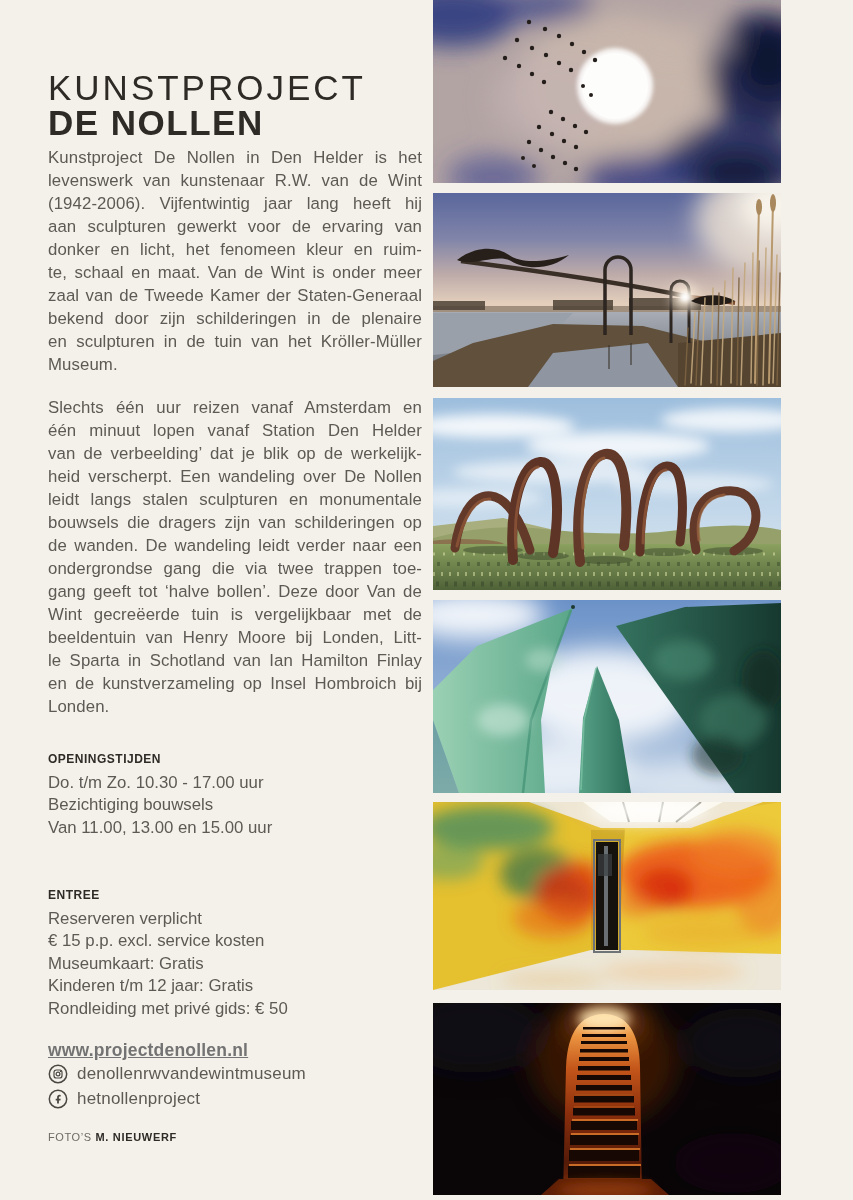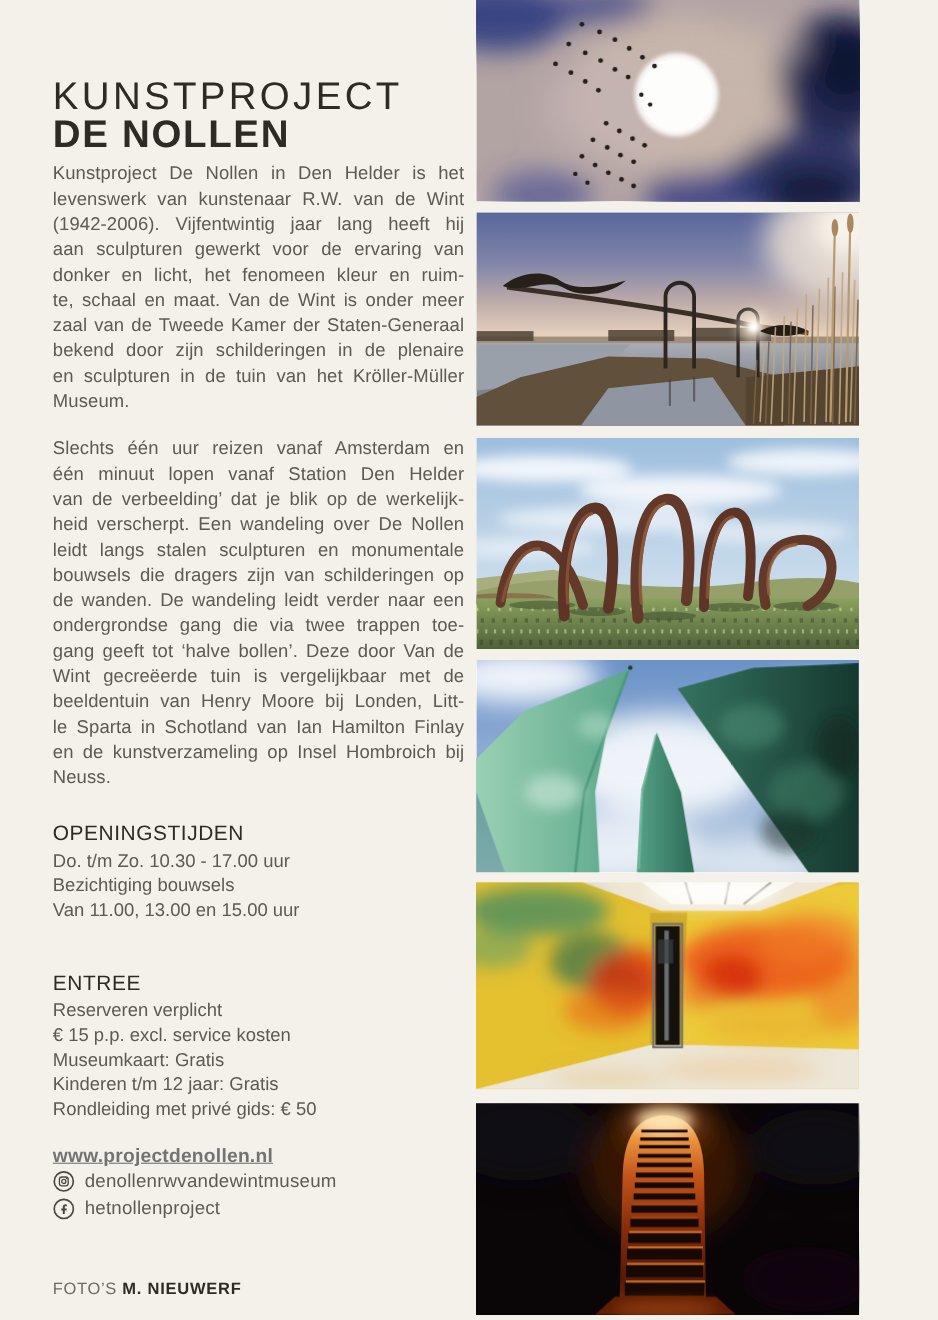--- a/index.html
+++ b/index.html
@@ -17,30 +17,30 @@
     letter-spacing:1.5px;color:#2e2b27;}
   .para{left:48px;width:374px;}
   .p1{top:146px;}
   .p2{top:396px;}
   .jline{font-size:16.8px;line-height:23px;color:#5d5954;
     text-align:justify;text-align-last:justify;letter-spacing:.1px;}
   .para .jline:last-child{text-align-last:left;}
   .section{left:48px;width:374px;}
   .s1{top:750px;}
   .s2{top:886px;}
-  .sec-head{font-size:19px;font-weight:400;letter-spacing:.5px;color:#2e2b27;
+  .sec-head{font-size:12px;font-weight:700;letter-spacing:.5px;color:#2e2b27;
     line-height:18px;margin-bottom:4px;}
   .iline{font-size:16.8px;line-height:22.4px;color:#5d5954;}
   .website{left:48px;top:1040px;font-size:17.5px;font-weight:700;color:#737373;
     text-decoration:underline;letter-spacing:.2px;}
   .social{left:48px;top:1062px;width:374px;}
   .social-row{display:flex;align-items:center;gap:9px;height:24px;margin-bottom:1px;}
   .soc-icon{width:20px;height:20px;flex:0 0 20px;}
   .handle{font-size:17px;color:#5d5954;letter-spacing:.2px;}
-  .credit{left:48px;top:1131px;font-size:15px;letter-spacing:.6px;color:#6e6a64;margin-top:32px;}
+  .credit{left:48px;top:1131px;font-size:11px;letter-spacing:.6px;color:#6e6a64;}
   .credit b{color:#2e2b27;font-weight:700;letter-spacing:.7px;}
   
   .photo{position:absolute;left:433px;width:348px;overflow:hidden;}
   .photo svg{display:block;width:100%;height:100%;}
   .f1{top:0;height:183px;}
   .f2{top:193px;height:194px;}
   .f3{top:398px;height:192px;}
   .f4{top:600px;height:193px;}
   .f5{top:802px;height:188px;}
   .f6{top:1003px;height:192px;}
@@ -75,21 +75,21 @@
       <div class="jline">heid verscherpt. Een wandeling over De Nollen</div>
       <div class="jline">leidt langs stalen sculpturen en monumentale</div>
       <div class="jline">bouwsels die dragers zijn van schilderingen op</div>
       <div class="jline">de wanden. De wandeling leidt verder naar een</div>
       <div class="jline">ondergrondse gang die via twee trappen toe-</div>
       <div class="jline">gang geeft tot ‘halve bollen’. Deze door Van de</div>
       <div class="jline">Wint gecreëerde tuin is vergelijkbaar met de</div>
       <div class="jline">beeldentuin van Henry Moore bij Londen, Litt-</div>
       <div class="jline">le Sparta in Schotland van Ian Hamilton Finlay</div>
       <div class="jline">en de kunstverzameling op Insel Hombroich bij</div>
-      <div class="jline">Neuss.</div>
+      <div class="jline">Londen.</div>
     </div>
 
   <div class="abs section s1">
     <div class="sec-head">OPENINGSTIJDEN</div>
     <div>
         <div class="iline">Do. t/m Zo. 10.30 - 17.00 uur</div>
         <div class="iline">Bezichtiging bouwsels</div>
         <div class="iline">Van 11.00, 13.00 en 15.00 uur</div>
       </div>
   </div>

